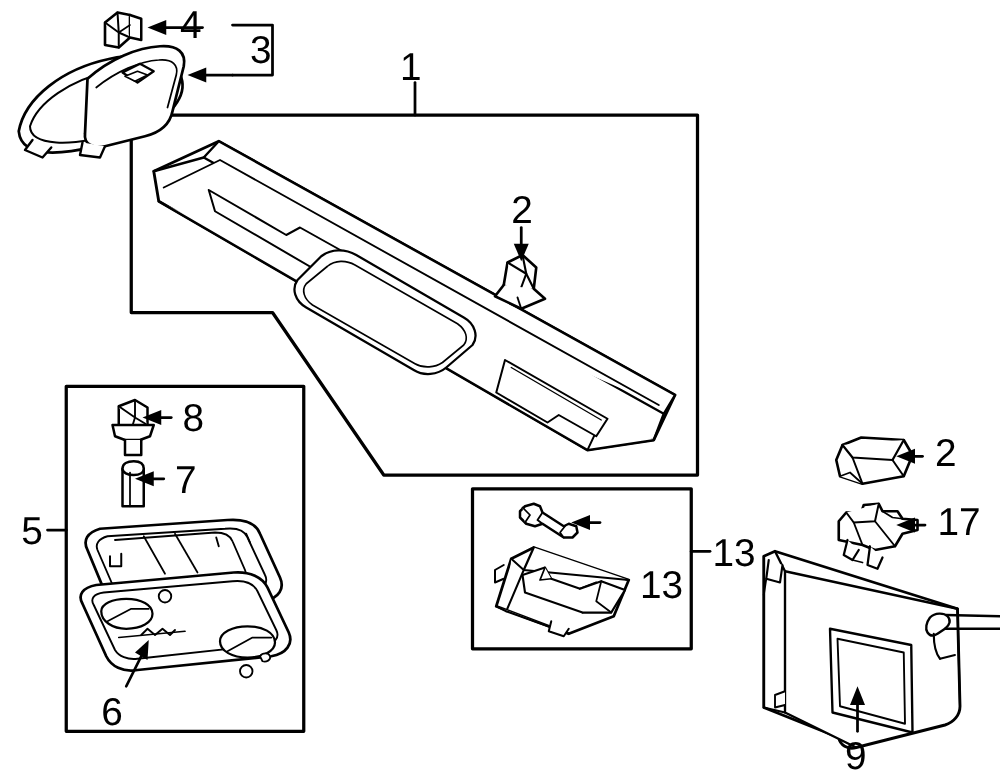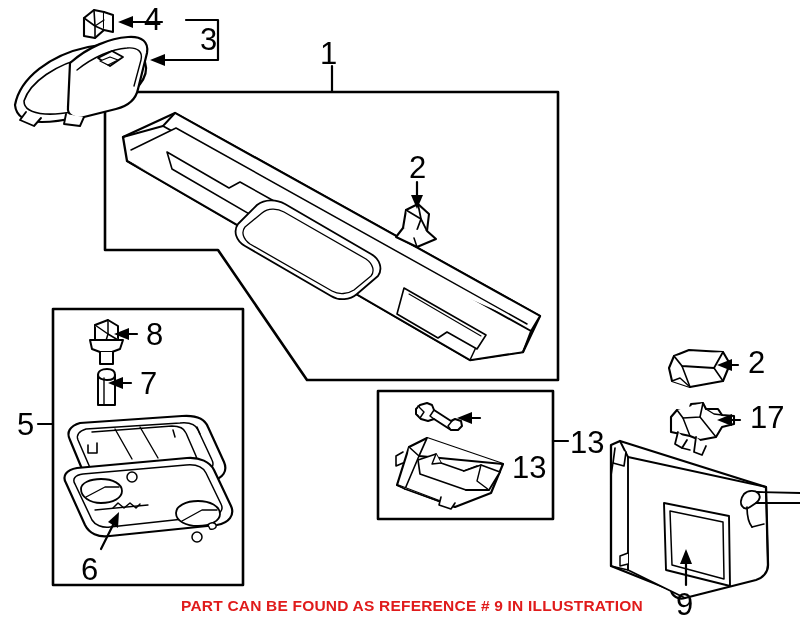--- a/index.html
+++ b/index.html
@@ -286,15 +286,14 @@
   <div class="callout n" style="left:17px; top:409px;">5</div>
   <div class="callout n" style="left:81px; top:554px;">6</div>
   <div class="callout n" style="left:140px; top:368px;">7</div>
   <div class="callout n" style="left:146px; top:319px;">8</div>
   <div class="callout n" style="left:676px; top:589px;">9</div>
   <div class="callout n" style="left:750px; top:402px;">17</div>
   <div class="callout n" style="left:748px; top:347px;">2</div>
   <div class="callout n" style="left:570px; top:427px;">13</div>
   <div class="callout n" style="left:512px; top:404px;margin-top:48px;">13</div>
 
-  <div id="footnote">PART CAN BE FOUND AS REFERENCE # 9 IN ILLUSTRATION</div>
 
 </div>
 
 </body></html>

